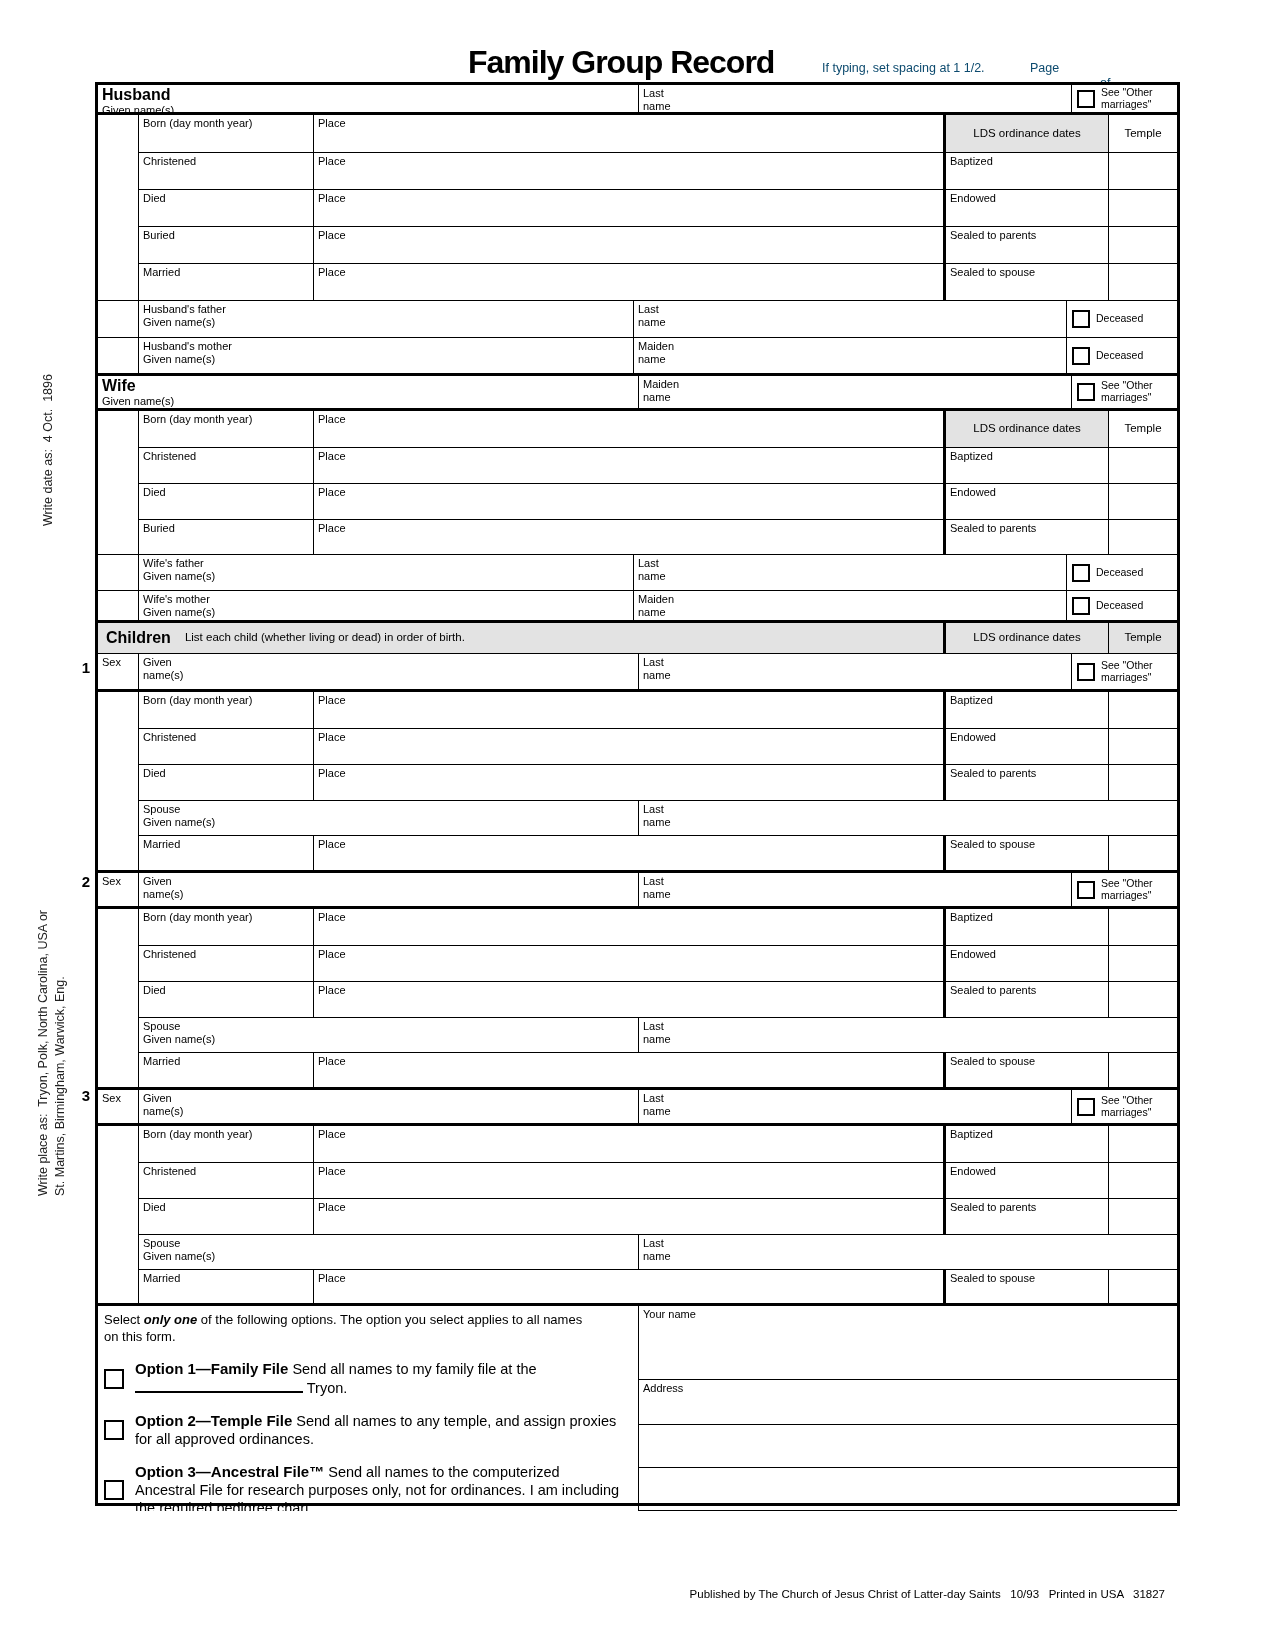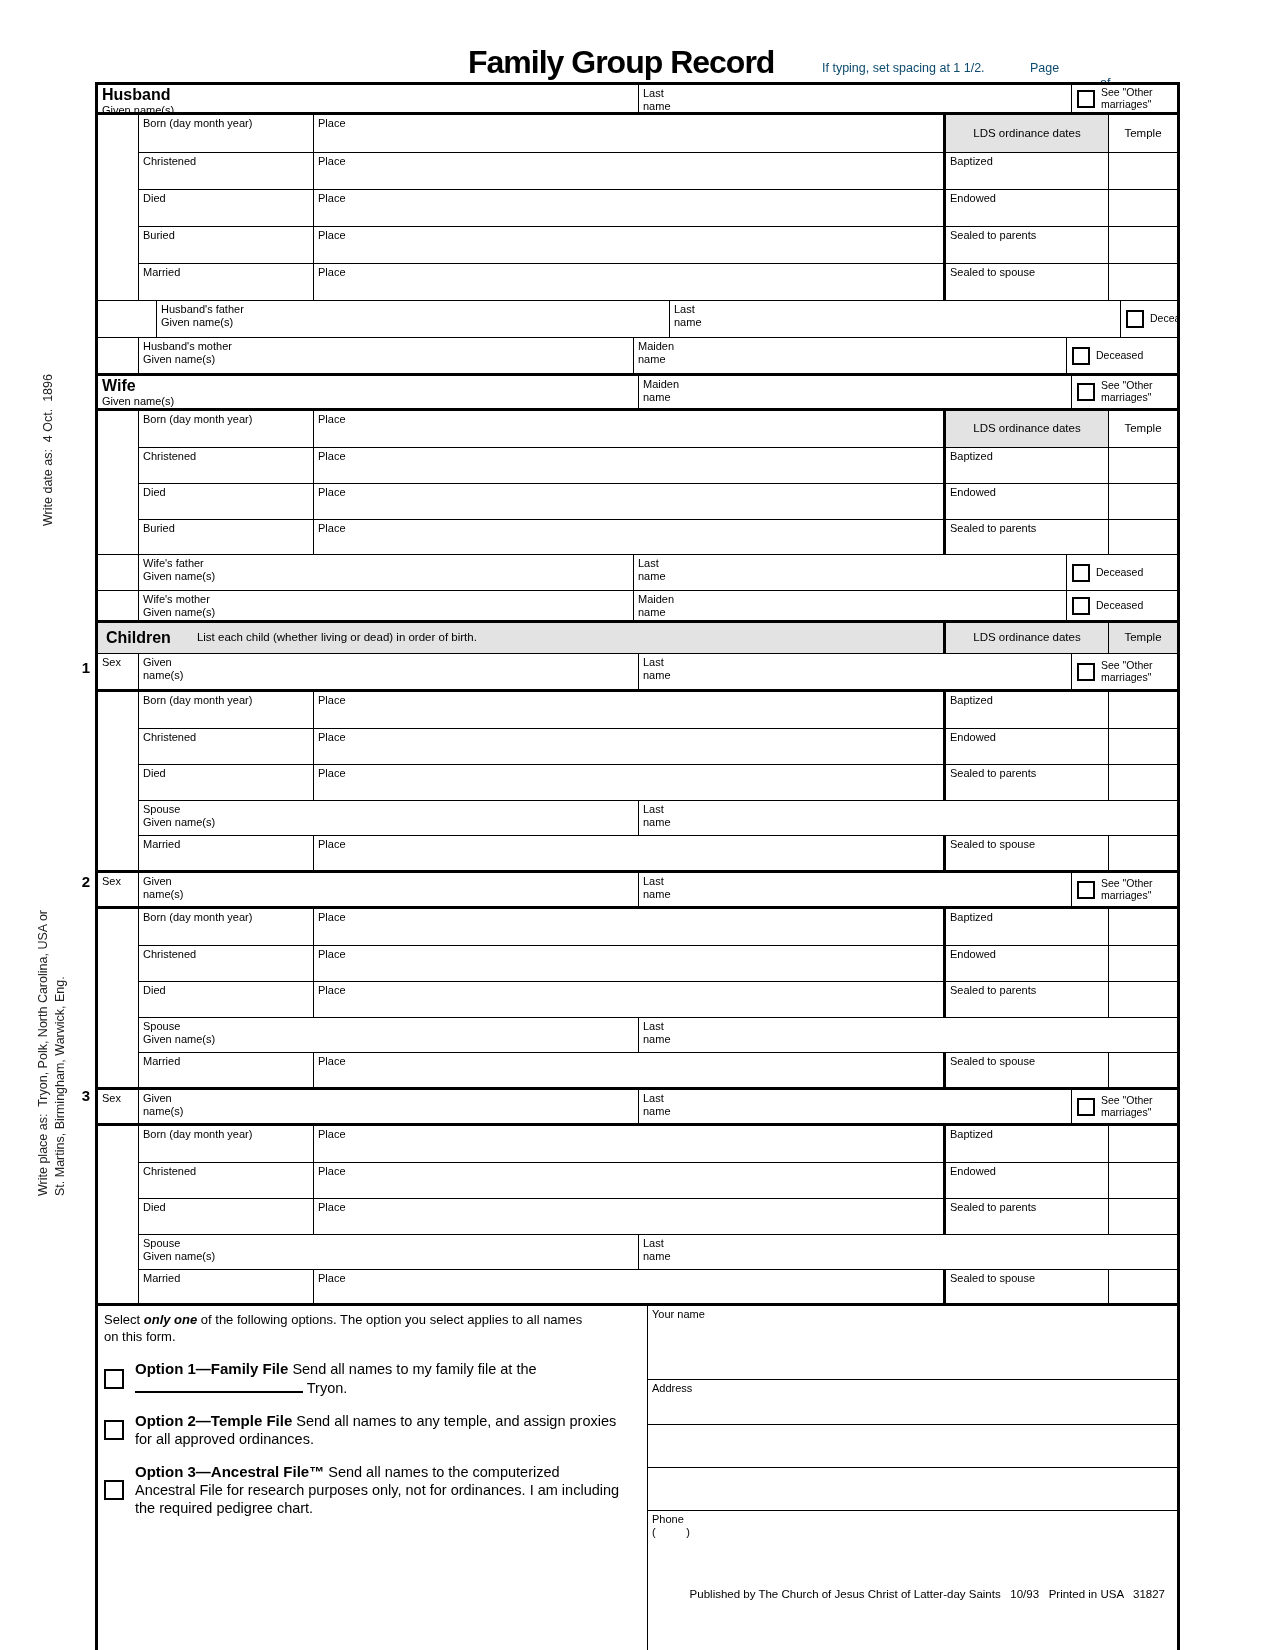--- a/index.html
+++ b/index.html
@@ -15,21 +15,21 @@
   .blh{border-left:3.5px solid #000;}
   .bt{border-top:1.5px solid #000;}
   .bth{border-top:3.5px solid #000;}
   .gray{background:#e3e3e3;}
   .hdr{font-weight:bold;font-size:16px;line-height:1.05;display:block;}
   .sub{font-size:11px;display:block;}
   .ctr{display:flex;align-items:center;justify-content:center;padding:8px;font-size:11.5px;}
   .cbrow{display:flex;align-items:center;gap:6px;padding:2px 5px;}
   .cb{width:14px;height:14px;border:2px solid #000;background:#fff;flex:none;}
   .cbtxt{font-size:10.5px;line-height:1.12;white-space:pre-line;}
-  .chead{display:flex;align-items:center;gap:26px;padding:0 8px;}
+  .chead{display:flex;align-items:center;gap:14px;padding:0 8px;}
   .chead .hdr{display:inline;}
   .chead .csub{font-size:11.5px;}
   .num{position:absolute;left:74px;width:16px;text-align:right;font-weight:bold;font-size:15px;}
   .vtext{position:absolute;transform:translate(-50%,-50%) rotate(-90deg);white-space:pre;font-size:12.5px;color:#222;line-height:1.35;}
   .footer{position:absolute;left:500px;top:1588px;width:665px;text-align:right;font-size:11.5px;white-space:pre;}
   .optwrap{padding:6px 6px 0 6px;}
   .intro{font-size:13px;line-height:1.3;width:492px;}
   .opt{display:flex;align-items:center;gap:11px;margin-top:14px;}
   .opt .cb{width:16px;height:16px;}
   .optxt{font-size:14.5px;line-height:1.24;width:486px;}
@@ -93,21 +93,21 @@
     <div class="c bl bt" style="grid-column:3/5;"><span>Place</span></div>
     <div class="c blh bt"><span>Sealed to parents</span></div>
     <div class="c bl bt"></div>
 
     <div class="c bl bt"><span>Married</span></div>
     <div class="c bl bt" style="grid-column:3/5;"><span>Place</span></div>
     <div class="c blh bt"><span>Sealed to spouse</span></div>
     <div class="c bl bt"></div>
   </div>
 
-  <div class="sec bt" style="grid-template-columns:40px 495px 433px 1fr;height:37px;gap:18px;">
+  <div class="sec bt" style="grid-template-columns:40px 495px 433px 1fr;height:37px;">
     <div class="c"></div>
     <div class="c bl pre"><span style="white-space:pre-line">Husband's father
 Given name(s)</span></div>
     <div class="c bl pre"><span style="white-space:pre-line">Last
 name</span></div>
     <div class="c bl cbrow">
       <span class="cb"></span>
       <span class="cbtxt">Deceased</span>
     </div>
   </div>
@@ -313,21 +313,21 @@
 Given name(s)</span></div>
     <div class="c bl bt pre" style="grid-column:4/7;"><span style="white-space:pre-line">Last
 name</span></div>
 
     <div class="c bl bt"><span>Married</span></div>
     <div class="c bl bt" style="grid-column:3/5;"><span>Place</span></div>
     <div class="c blh bt"><span>Sealed to spouse</span></div>
     <div class="c bl bt"></div>
   </div>
 
-  <div class="sec bth" style="grid-template-columns:540px 1fr;height:348px;gap:9px;">
+  <div class="sec bth" style="grid-template-columns:540px 1fr;height:200px;">
     <div class="c optwrap">
       <div class="intro"><span>Select </span><b><i>only one</i></b><span> of the following options. The option you select applies to all names on this form.</span></div>
       <div class="opt">
         <span class="cb"></span>
         <div class="optxt"><b>Option 1—Family File</b><span>  Send all names to my family file at the </span><span class="blank"></span><span> Tryon.</span></div>
       </div>
       <div class="opt">
         <span class="cb"></span>
         <div class="optxt"><b>Option 2—Temple File</b><span>  Send all names to any temple, and assign proxies for all approved ordinances.</span></div>
       </div>
@@ -335,20 +335,19 @@
         <span class="cb"></span>
         <div class="optxt"><b>Option 3—Ancestral File™</b><span>  Send all names to the computerized Ancestral File for research purposes only, not for ordinances. I am including the required pedigree chart.</span></div>
       </div>
     </div>
     <div class="sec bl" style="grid-template-rows:73px 45px 43px 43px 1fr;">
       <div class="c"><span>Your name</span></div>
       <div class="c bt"><span>Address</span></div>
       <div class="c bt"></div>
       <div class="c bt"></div>
       <div class="sec bt" style="grid-template-columns:255px 1fr;">
-        <div class="c"><span>Phone</span><br><span style="white-space:pre">(          )</span></div>
       </div>
     </div>
   </div>
 
 </div>
 
 <div class="footer">Published by The Church of Jesus Christ of Latter-day Saints   10/93   Printed in USA   31827</div>
 
 </body></html>

